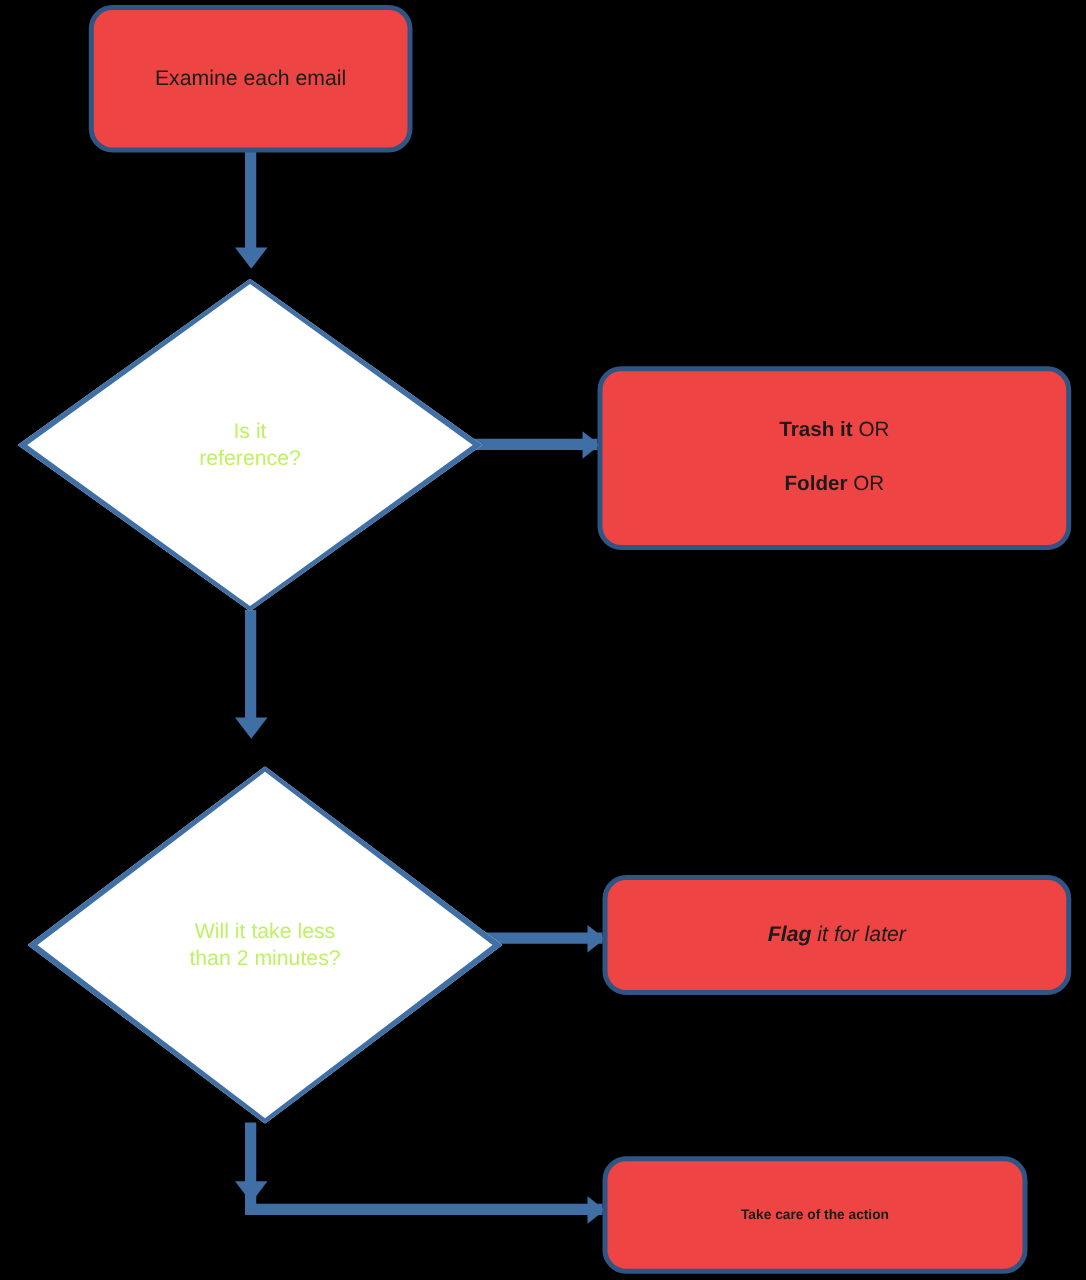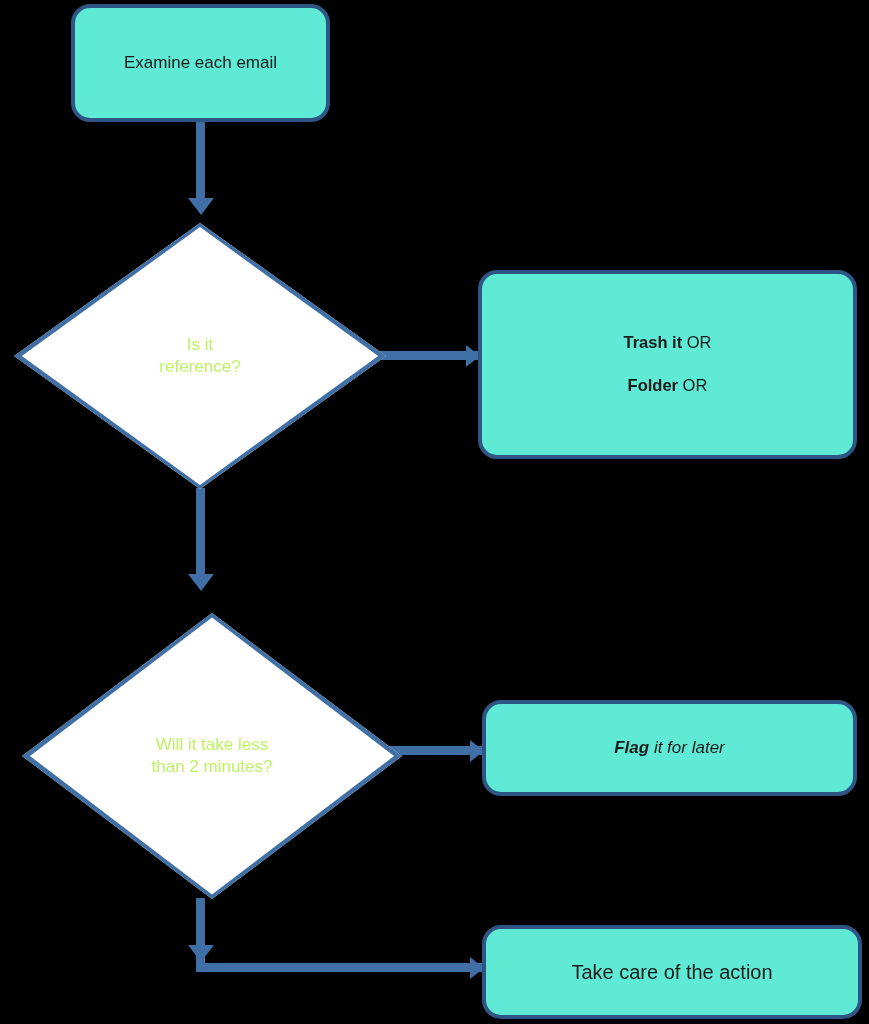--- a/index.html
+++ b/index.html
@@ -14,21 +14,21 @@
     height: 1024px;
     background: #000000;
     overflow: hidden;
     font-family: "Liberation Sans", sans-serif;
   }
 
   
   .node-box {
     position: absolute;
     box-sizing: border-box;
-    background: #5eead4;
+    background: #ef4444;
     border: 4px solid #2E5583;
     border-radius: 19px;
     display: flex;
     align-items: center;
     justify-content: center;
     text-align: center;
     color: #1B1B1B;
     line-height: 1.30;
   }
   .node-box .txt { width: 100%; padding: 0 12px; box-sizing: border-box; }
@@ -120,21 +120,21 @@
     <div class="shape"></div>
     <div class="edge"></div>
     <div class="label" style="font-size:17px;">
       <span>
         <span>Is it</span><br>
         <span>reference?</span>
       </span>
     </div>
   </div>
 
-  <div class="node-box" style="left:478px; top:270px; width:379px; height:189px; font-size:16.5px;">
+  <div class="node-box" style="left:478px; top:293px; width:379px; height:147px; font-size:16.5px;">
     <span class="txt">
       <b>Trash it</b><span class="reg"> OR</span><br>
       <br>
       <b>Folder</b><span class="reg"> OR</span><br>
     </span>
   </div>
 
   <div class="node-diamond" style="left:22px; top:613px; width:380px; height:286px;">
     <div class="shape"></div>
     <div class="edge"></div>
@@ -145,17 +145,17 @@
       </span>
     </div>
   </div>
 
   <div class="node-box" style="left:482px; top:700px; width:375px; height:96px; font-size:17px;font-style:italic;">
     <span class="txt">
       <b>Flag</b><span class="reg"> it for later</span>
     </span>
   </div>
 
-  <div class="node-box" style="left:482px; top:925px; width:380px; height:94px; font-size:20px; font-weight:normal;">
+  <div class="node-box" style="left:482px; top:925px; width:340px; height:94px; font-size:11px; font-weight:bold;">
     <span class="txt">Take care of the action</span>
   </div>
 
 </div>
 
 </body></html>

